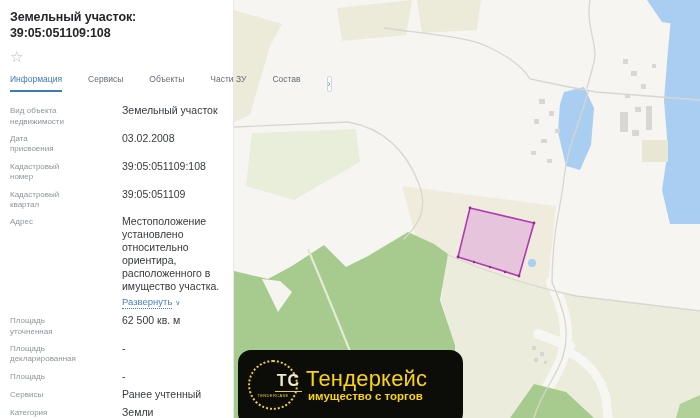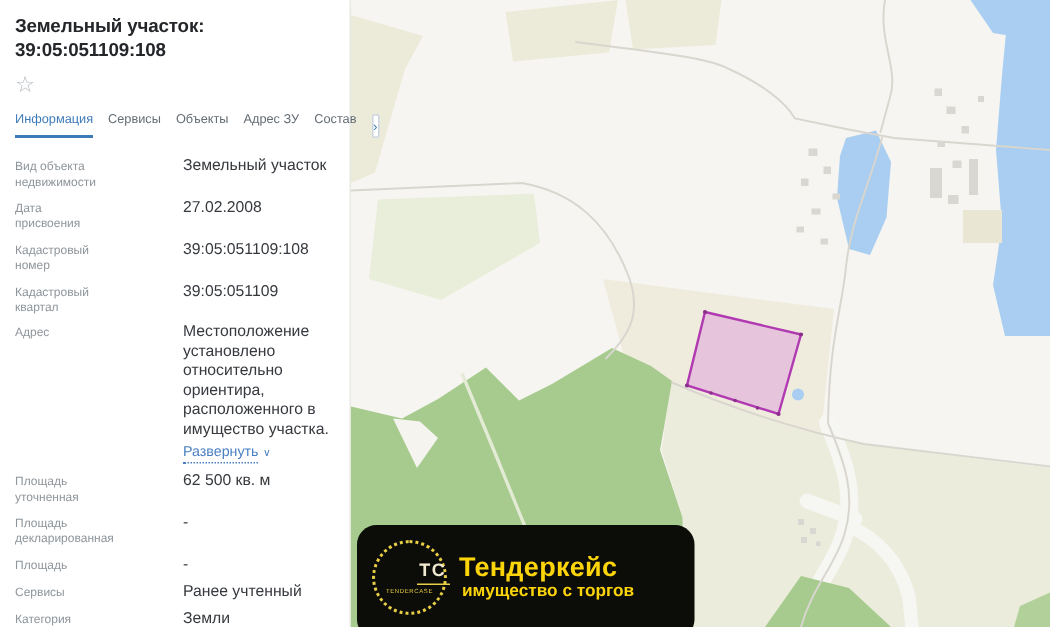--- a/index.html
+++ b/index.html
@@ -7,21 +7,21 @@
     font-family:"Liberation Sans","DejaVu Sans",sans-serif; background:#f6f5f1; }
   #stage { position:relative; width:700px; height:418px; overflow:hidden; }
 
   
   .panel { position:absolute; left:0; top:0; width:234px; height:418px;
     background:#ffffff; z-index:5; border-right:1px solid #e7e7e4; }
   .panel-title { padding:10px 10px 0 10px; font-size:12.5px; font-weight:700;
     color:#24262a; line-height:1.25; letter-spacing:-0.1px; }
   .fav-row { padding:7px 10px 0 10px; }
   .star { font-size:15px; color:#b4bac0; line-height:1; cursor:pointer; background:none; border:none; }
-  .tabs { display:flex; align-items:flex-end; gap:10px; padding:8px 6px 0 10px; }
+  .tabs { display:flex; align-items:flex-end; gap:26px; padding:8px 6px 0 10px; }
   .tab { font-size:8.5px; color:#646c74; padding-bottom:6px; border-bottom:2px solid transparent;
     white-space:nowrap; cursor:pointer; }
   .tab.active { color:#3d7ab8; border-bottom-color:#3d7ab8; }
   .tab-more { margin-left:auto; width:14px; height:16px; border:1px solid #ccd6e0; border-radius:2px;
     color:#3d7ab8; font-size:9px; line-height:14px; text-align:center; background:#fff; cursor:pointer; }
   .rows { padding:12px 10px 0 10px; }
   .row { display:flex; margin-bottom:5px;gap:40px; }
   .row .lbl { width:62px; min-width:62px; margin-right:10px; font-size:8px; line-height:1.3;
     color:#8e959b; padding-top:2px; }
   .row .val { flex:1; font-size:10.5px; line-height:1.24; color:#36393e; }
@@ -32,25 +32,25 @@
   
   .map { position:absolute; left:234px; top:0; width:466px; height:418px; z-index:1; }
 
   
   .banner { position:absolute; left:238px; top:350px; width:225px; height:76px;
     background:#0c0c09; border-radius:13px; z-index:6; display:flex; align-items:center;
     padding:0 8px 6px 10px; }
   .wm-logo { width:50px; height:50px; min-width:50px; border-radius:50%;
     border:2px dotted #e8cf45; display:flex; flex-direction:column; align-items:center;
     justify-content:center; margin-right:8px; }
-  .wm-initials { font-size:12px; font-weight:700; color:#f0ead0; letter-spacing:1px;
+  .wm-initials { font-size:16px; font-weight:700; color:#f0ead0; letter-spacing:1px;
     border-bottom:1px solid #e8cf45; padding:0 2px 1px 2px; line-height:1.1;margin-left:31px; }
   .wm-initials-sub { font-size:4px; color:#e8cf45; letter-spacing:0.4px; margin-top:1px; }
   .wm-text { display:flex; flex-direction:column; align-items:flex-start; }
-  .wm-title { font-size:18px; font-weight:700; color:#fcd40a; line-height:1.05; letter-spacing:0.2px; }
+  .wm-title { font-size:22px; font-weight:400; color:#fcd40a; line-height:1.05; letter-spacing:0.2px; }
   .wm-sub { font-size:11.5px; font-weight:800; color:#fcd40a; line-height:1.15; margin-left:2px; }
 </style>
 </head>
 <body>
 
 <div id="stage">
 
   <svg class="map" viewBox="0 0 466 418" xmlns="http://www.w3.org/2000/svg" preserveAspectRatio="none">
 
     <rect x="0" y="0" width="466" height="418" fill="#f6f5f1"></rect>
@@ -138,33 +138,33 @@
     <div class="panel-title">Земельный участок: 39:05:051109:108</div>
 
     <div class="fav-row">
       <button class="star">☆</button>
     </div>
 
     <div class="tabs">
       <div class="tab active">Информация</div>
       <div class="tab">Сервисы</div>
       <div class="tab">Объекты</div>
-      <div class="tab">Адрес ЗУ</div>
+      <div class="tab">Части ЗУ</div>
       <div class="tab">Состав</div>
       <div class="tab-more">›</div>
     </div>
 
     <div class="rows">
       <div class="row">
         <div class="lbl">Вид объекта недвижимости</div>
         <div class="val">Земельный участок</div>
       </div>
       <div class="row">
         <div class="lbl">Дата присвоения</div>
-        <div class="val">27.02.2008</div>
+        <div class="val">03.02.2008</div>
       </div>
       <div class="row">
         <div class="lbl">Кадастровый номер</div>
         <div class="val">39:05:051109:108</div>
       </div>
       <div class="row">
         <div class="lbl">Кадастровый квартал</div>
         <div class="val">39:05:051109</div>
       </div>
       <div class="row">

